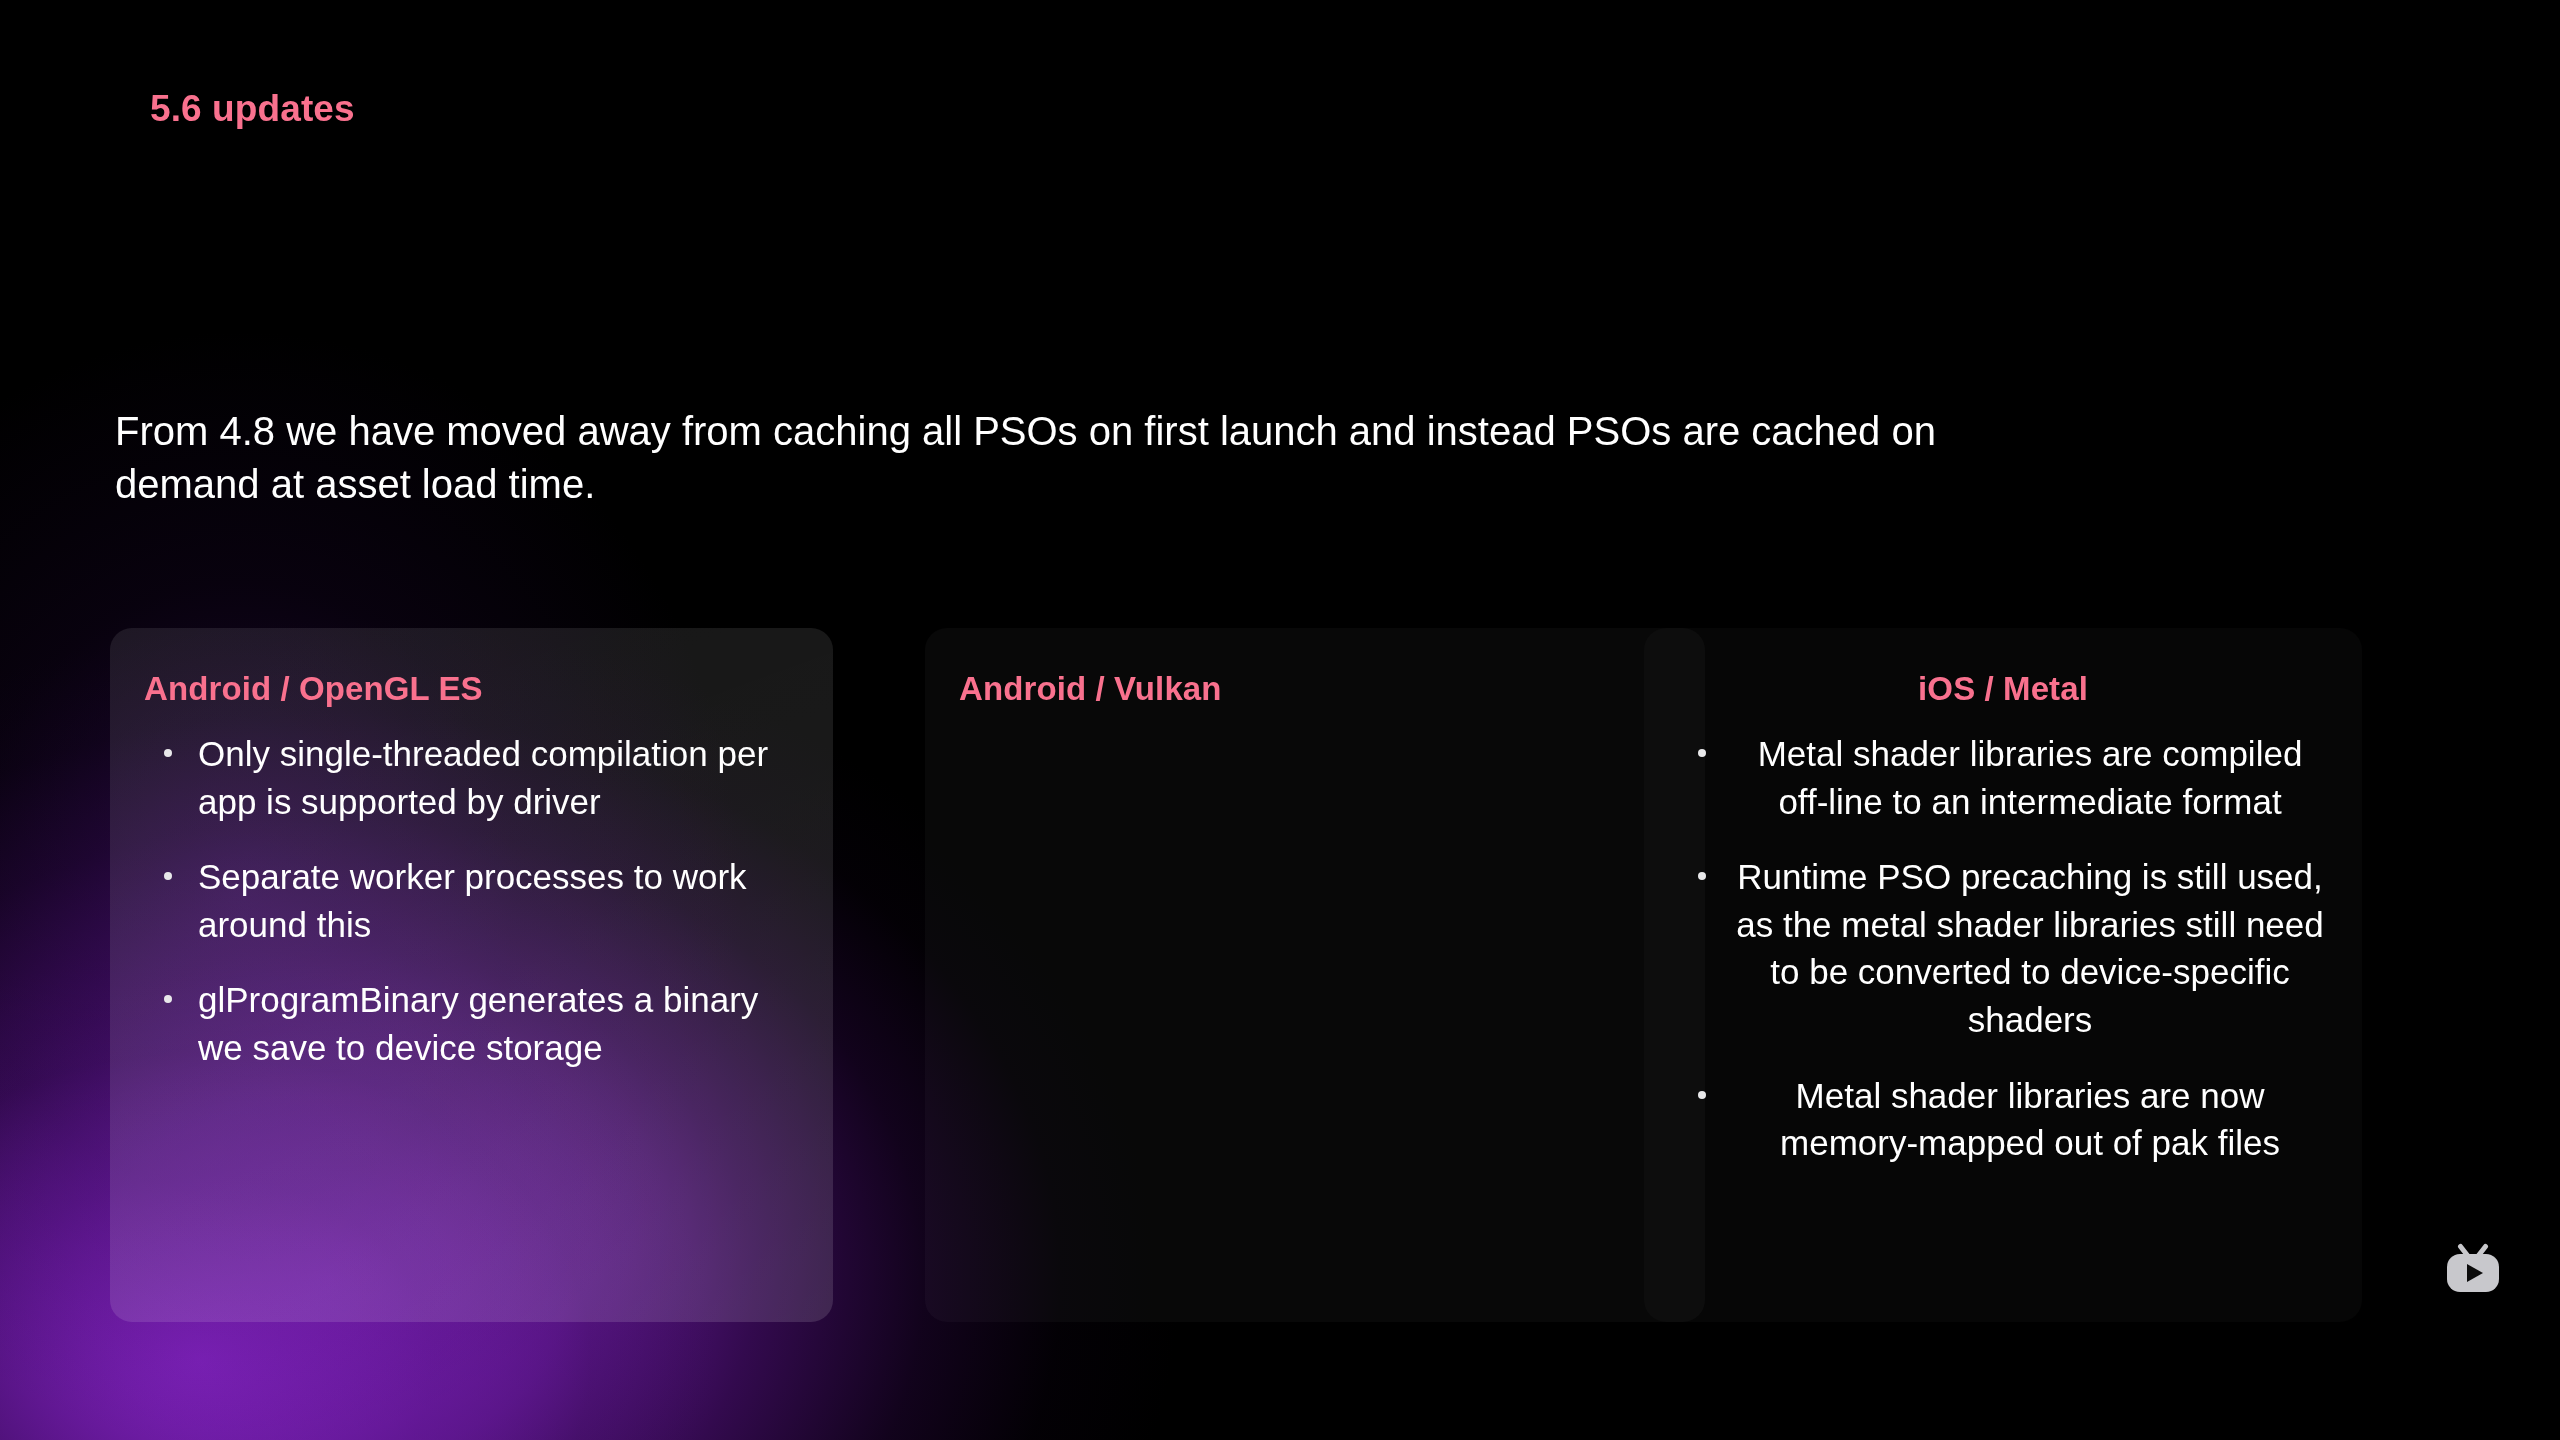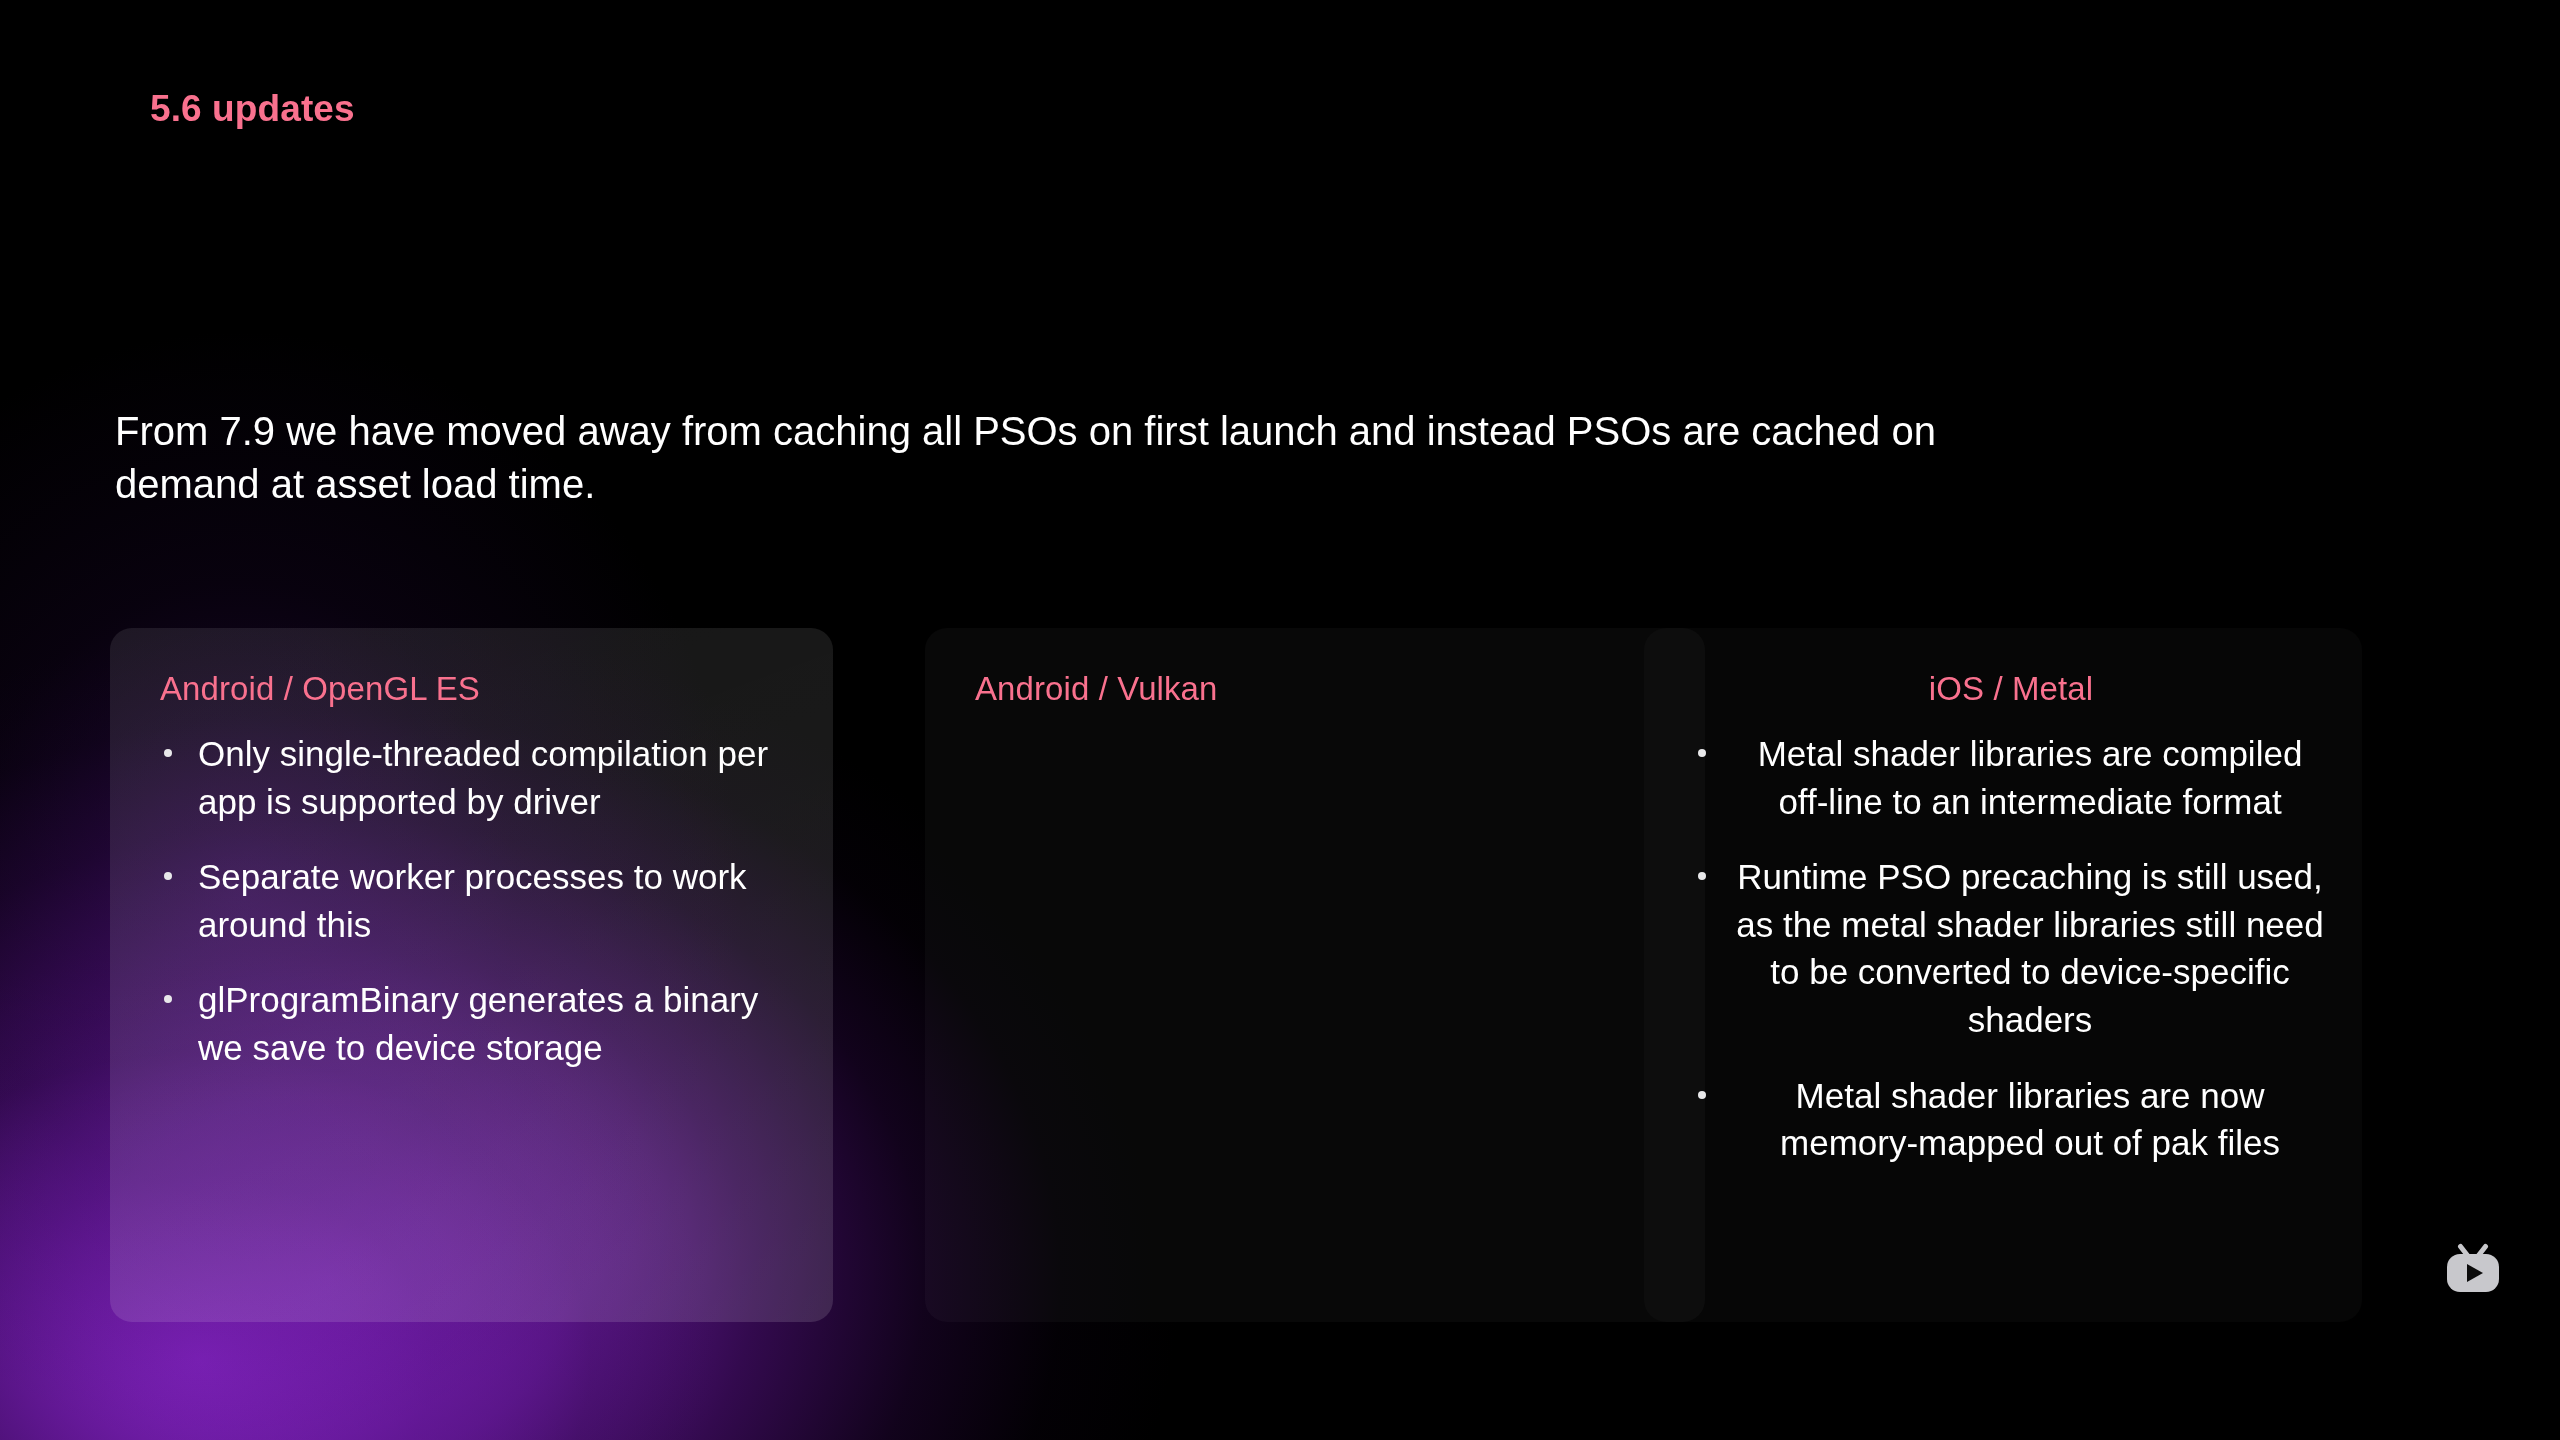--- a/index.html
+++ b/index.html
@@ -138,22 +138,22 @@
   #card-2 {
     left: 1534px;
     width: 718px;
     background: rgba(255, 255, 255, 0.022);
     text-align: center;
   }
 
   .card-title {
     color: #f9718e;
     font-size: 33px;
-    font-weight: normal;
-    margin: 0 0 22px 16px;
+    font-weight: bold;
+    margin: 0 0 22px 0;
     letter-spacing: 0.1px;
   }
   .bullets {
     list-style: none;
     margin: 0;
     padding: 0;
   }
   .bullet {
     position: relative;
     color: #ffffff;
@@ -189,21 +189,21 @@
 <div id="slide">
 
   <div class="glow" id="glow-main"></div>
   <div class="glow" id="glow-core"></div>
   <div class="glow" id="glow-edge"></div>
 
   <div id="eyebrow">5.6 updates</div>
 
 
   <div id="intro">
-    <p class="intro-p" id="intro-p1">From 7.9 we have moved away from caching all PSOs on first launch and instead PSOs are cached on demand at asset load time.</p>
+    <p class="intro-p" id="intro-p1">From 4.8 we have moved away from caching all PSOs on first launch and instead PSOs are cached on demand at asset load time.</p>
   </div>
 
   <div id="cards">
 
     <div class="card" id="card-0">
       <h3 class="card-title">Android / OpenGL ES</h3>
       <ul class="bullets">
         <li class="bullet">Only single-threaded compilation per app is supported by driver</li>
         <li class="bullet">Separate worker processes to work around this</li>
         <li class="bullet">glProgramBinary generates a binary we save to device storage</li>

